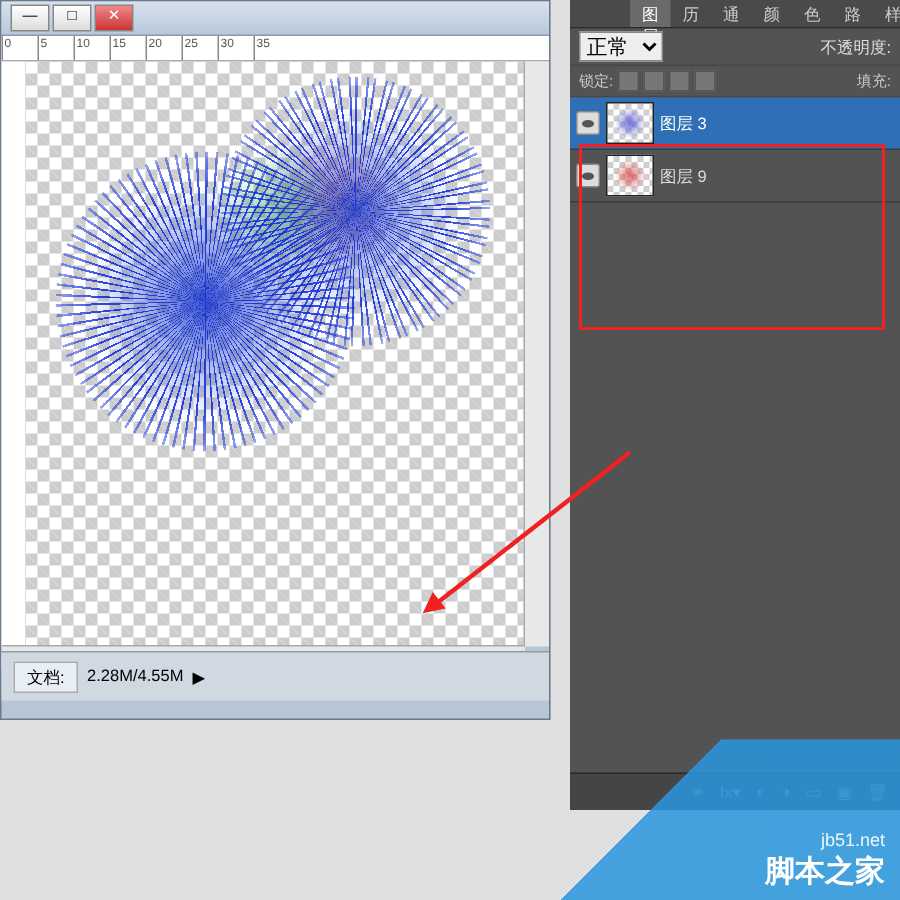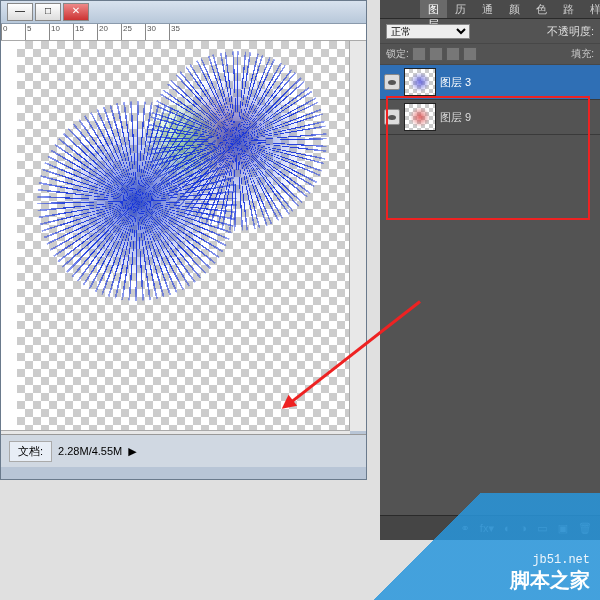--- a/index.html
+++ b/index.html
@@ -24,42 +24,42 @@
 .fw-red { width:110px; height:110px; left:150px; top:40px; background:radial-gradient(circle,rgba(200,60,60,0.45) 0%,transparent 60%); filter:blur(5px);}
 .scroll-v { position:absolute; right:0; top:40px; width:16px; bottom:48px; background:#e8e8e8; border-left:1px solid #aaa; }
 .scroll-h { position:absolute; left:0; bottom:32px; right:16px; height:16px; background:#e8e8e8; border-top:1px solid #aaa; }
 .status { position:absolute; left:0; bottom:12px; right:0; height:32px; background:#d0d8e2; border-top:1px solid #999; display:flex; align-items:center; padding-left:8px; gap:6px; font-size:11px; }
 .status .stab { background:#e8eef6; border:1px solid #aaa; padding:2px 8px; }
 .panel { position:absolute; right:0; top:0; width:220px; height:540px; background:#535353; color:#ddd; }
 .ptabs { height:18px; background:#4a4a4a; display:flex; border-bottom:1px solid #2a2a2a;padding-left:40px; }
 .ptab { padding:2px 8px; font-size:11px; color:#ccc; }
 .ptab.active { background:#6a6a6a; color:#fff; }
 .prow { height:24px; display:flex; align-items:center; padding:0 6px; gap:6px; background:#535353; border-bottom:1px solid #474747; }
-.prow select { font-size:10px; width:84px; background:#eee; border:1px solid #888; }
+.prow select { font-size:14px; width:56px; background:#eee; border:1px solid #888; }
 .lockrow { height:20px; display:flex; align-items:center; padding:0 6px; gap:3px; font-size:10px; color:#ccc; border-bottom:1px solid #474747;}
 .lockrow .ic { width:12px; height:12px; background:#777; border:1px solid #555; }
 .layers { background:#535353; }
 .layer { height:34px; display:flex; align-items:center; border-bottom:1px solid #3a3a3a; padding:0 4px; gap:4px;text-align:right; }
 .layer.sel { background:#2f6fb5; color:#fff; }
 .eye { width:14px; height:14px; border:1px solid #888; background:#ddd; border-radius:2px; display:flex; align-items:center; justify-content:center;}
 .eye span{ width:8px; height:5px; background:#555; border-radius:50%;}
 .eye.off span{background:transparent;}
 .thumb { width:30px; height:26px; background:#fff; border:1px solid #222; background-image:linear-gradient(45deg,#ccc 25%,transparent 25%,transparent 75%,#ccc 75%),linear-gradient(45deg,#ccc 25%,#fff 25%,#fff 75%,#ccc 75%); background-size:8px 8px; background-position:0 0,4px 4px; position:relative;}
 .thumb .dot{position:absolute; inset:3px; border-radius:50%;}
 .thumb .tb{background:radial-gradient(circle,rgba(80,80,220,0.8),transparent 65%);}
 .thumb .tg{background:radial-gradient(circle,rgba(80,200,80,0.8),transparent 65%);}
 .thumb .tr{background:radial-gradient(circle,rgba(220,70,70,0.8),transparent 65%);}
 .thumb.black{background:#000;}
 .thumb .tfw{position:absolute; inset:2px; background:radial-gradient(circle at 40% 50%,#fa6,transparent 50%),radial-gradient(circle at 65% 40%,#f84,transparent 50%);}
 .redbox { position:absolute; border:2px solid #e22; }
 .arrow { position:absolute; width:170px; height:3px; background:#e22; transform-origin:right center; }
 .arrow::before{content:"";position:absolute; left:-12px; top:-6px; border:7px solid transparent; border-right:14px solid #e22;}
 .pbottom { position:absolute; bottom:0; left:0; right:0; height:24px; background:#454545; border-top:1px solid #2a2a2a; display:flex; align-items:center; justify-content:flex-end; gap:10px; padding:0 8px; color:#bbb; font-size:11px;}
 .pbottom span{opacity:.8;}
-.watermark { position:absolute; right:0; bottom:0; width:250px; height:95px; background:linear-gradient(135deg,transparent 40%,rgba(40,150,220,0.85) 40%); display:flex; flex-direction:column; align-items:flex-end; justify-content:flex-end; padding:6px 10px; color:#fff;font-family:Liberation Mono, monospace; }
+.watermark { position:absolute; right:0; bottom:0; width:250px; height:95px; background:linear-gradient(135deg,transparent 40%,rgba(40,150,220,0.85) 40%); display:flex; flex-direction:column; align-items:flex-end; justify-content:flex-end; padding:6px 10px; color:#fff; }
 .watermark .u{font-size:12px; opacity:.9;}
 .watermark .t{font-size:20px; font-weight:bold;}
 </style>
 </head>
 <body>
 
 <div class="docwin">
   <div class="titlebar">
     <div class="winbtn">—</div>
     <div class="winbtn">□</div>

